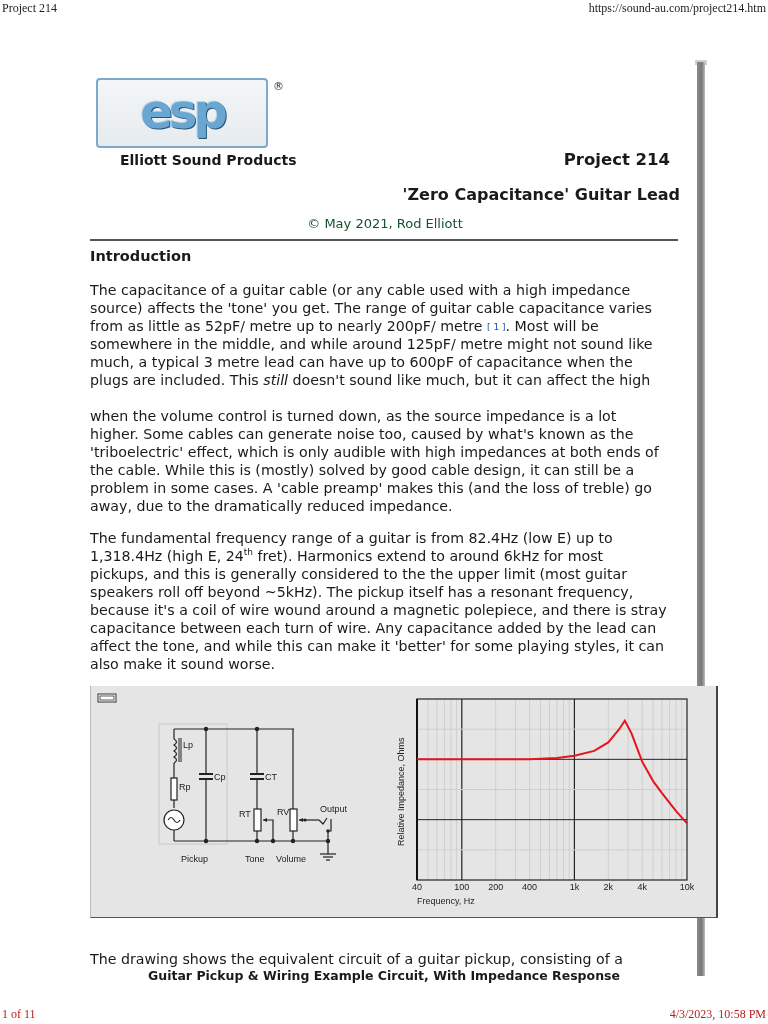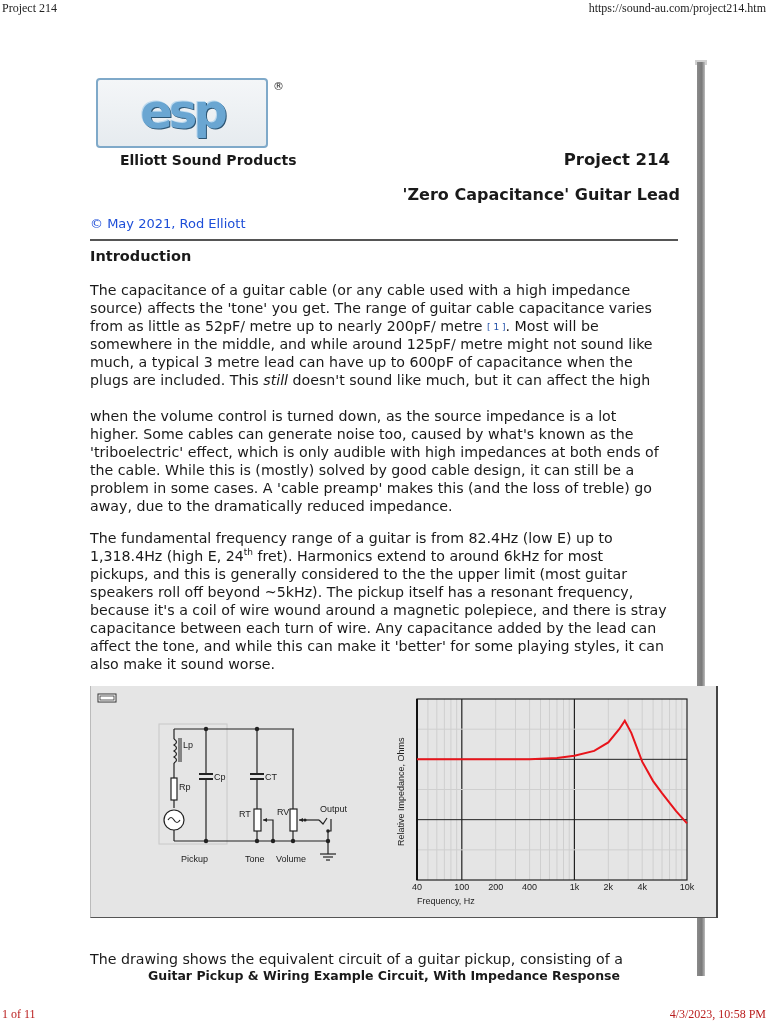--- a/index.html
+++ b/index.html
@@ -21,21 +21,21 @@
   .logo { position:absolute; left:6px; top:8px; width:172px; height:70px; border:2px solid #7fa9c9;
           border-radius:4px; background:linear-gradient(#f4f6f8,#e6ebef); box-sizing:border-box; }
   .logo-text { position:absolute; left:0; right:0; top:-14px; text-align:center; font-family:"DejaVu Sans", sans-serif;
                font-weight:bold; font-size:48px; letter-spacing:-4px; color:#6aa6d2;
                text-shadow: 1px 1px 0 #2d5573, -1px -1px 0 #bcd9ee; line-height:90px; }
   .reg { position:absolute; left:183px; top:10px; font-size:11px; color:#333; }
 
   .brand { position:absolute; left:6px; top:82px; font-weight:bold; font-size:14px;margin-left:24px; }
   .project { position:absolute; right:10px; top:80px; font-weight:bold; font-size:16.5px; }
   .title { position:absolute; left:0; width:590px; top:115px; text-align:right; font-weight:bold; font-size:16px; }
-  .copy { position:absolute; left:0; width:590px; top:146px; text-align:left; font-size:13px; color:#1d4ed8; }
+  .copy { position:absolute; left:0; width:590px; top:146px; text-align:center; font-size:13px; color:#14532d; }
   .rule { position:absolute; left:0; width:588px; top:169px; height:0; border-top:2px solid #555; }
   .intro-h { position:absolute; left:0; top:178px; font-weight:bold; font-size:14.5px; }
 
   .para { position:absolute; left:0; width:600px; font-size:14.2px; line-height:18px; color:#1a1a1a; }
   .p1 { top:211px; }
   .p2 { top:459px; }
   sup { font-size:9px; line-height:0; }
   .ref { color:#1f4fa8; font-size:9px; vertical-align:top; position:relative; top:1px; }
 
   .figure { position:absolute; left:90px; top:686px; width:628px; height:232px; border:1px solid #555;

